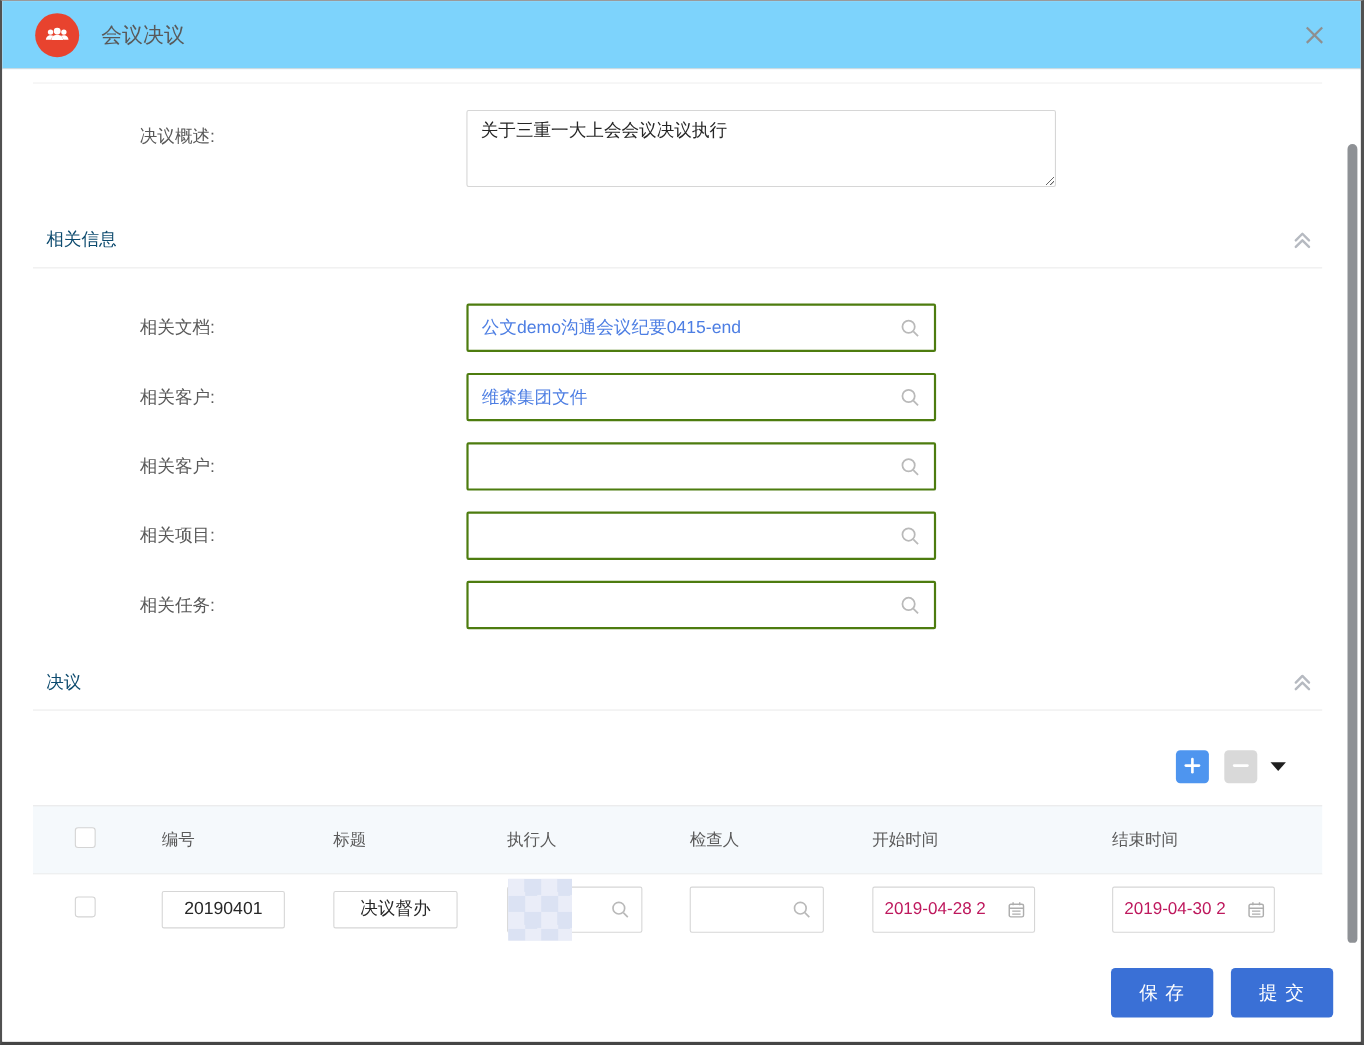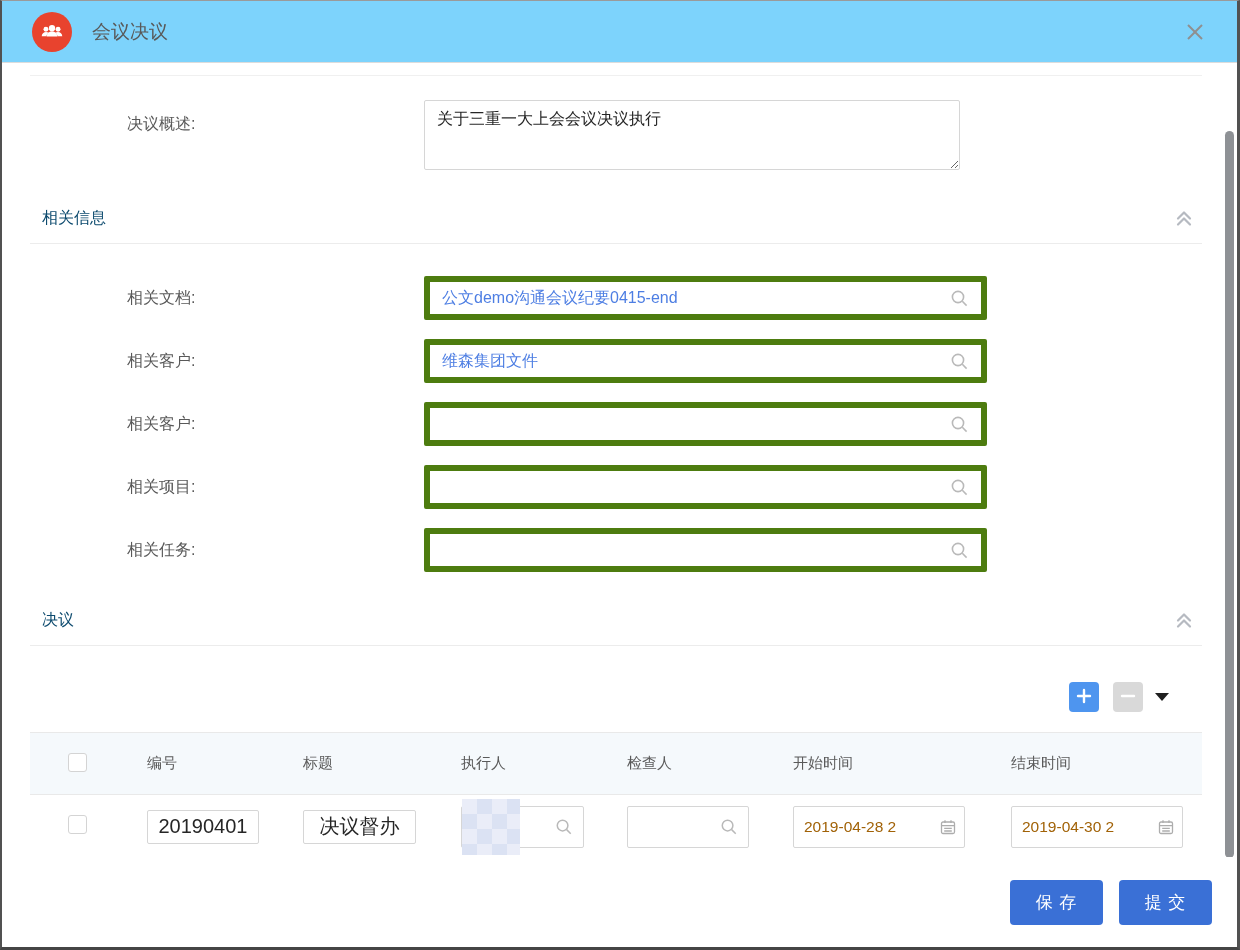--- a/index.html
+++ b/index.html
@@ -55,22 +55,22 @@
     margin:36px 35px 0 28px;
     padding:0 6px 13px 12px;
     border-bottom:1px solid #ececec;
   }
   .section-title { font-size:16px; color:#0c4a6e; }
   .collapse-btn { cursor:pointer; display:flex; align-items:center; }
 
   .fields { margin-top:32px; display:flex; flex-direction:column; gap:19px; }
   .field-row { display:flex; align-items:center; margin-left:125px; }
   .search-box {
-    width:563px; height:44px;
-    border:6px solid #4d7c0f; border-radius:2px; background:#fff;
+    width:427px; height:44px;
+    border:2px solid #4d7c0f; border-radius:2px; background:#fff;
     display:flex; align-items:center; padding:0 12px;
     cursor:pointer;
   }
   .search-box .value {
     flex:1; font-size:16px; color:#4d7ee3;
     white-space:nowrap; overflow:hidden;
   }
   .search-icon { flex:0 0 auto; display:flex; }
 
   
@@ -101,41 +101,41 @@
     width:19px; height:19px; border:1px solid #d4d4d4; border-radius:3px;
     background:#fff; display:inline-block; cursor:pointer;
   }
   .col { flex:0 0 auto; }
   .col-number { width:156px; } .col-title { width:158px; }
   .col-exec { width:166px; }  .col-checker { width:166px; }
   .col-start { width:218px; } .col-end { width:180px; }
 
   .cell-input {
     height:34px; border:1px solid #d6d6d6; border-radius:2px;
-    text-align:center; font-family:inherit; font-size:20px; color:#262626;
+    text-align:center; font-family:inherit; font-size:16px; color:#262626;
     outline:none; background:#fff;
   }
   .w-number { width:112px; } .w-title { width:113px; }
   .mini-search {
     height:42px; border:1px solid #d6d6d6; border-radius:2px; background:#fff;
     display:flex; align-items:center; justify-content:flex-end;
     padding:0 10px; position:relative; cursor:pointer;
   }
   .w-exec { width:123px; } .w-checker { width:122px; }
   .redaction {
     position:absolute; left:0; top:-8px; width:58px; height:56px;
     background:#e3e8f5;
     background-image:repeating-conic-gradient(#dbe2f3 0% 25%, #eaedf8 0% 50%);
     background-size:30px 30px;
   }
   .date-box {
-    width:172px; height:42px; border:1px solid #d6d6d6; border-radius:2px;
+    width:148px; height:42px; border:1px solid #d6d6d6; border-radius:2px;
     display:flex; align-items:center; gap:4px;
     padding:0 8px 0 10px; background:#fff; cursor:pointer;
-    font-size:15.5px; color:#a16207; white-space:nowrap; overflow:hidden;
+    font-size:15.5px; color:#be185d; white-space:nowrap; overflow:hidden;
   }
   .date-box .value { flex:1 1 auto; overflow:hidden; }
   .calendar-icon { flex:0 0 auto; display:flex; }
 
   
   .scroll-thumb {
     position:absolute; right:3px; top:68px;
     width:9px; height:727px; border-radius:5px;
     background:#8e9195; cursor:grab;
   }

